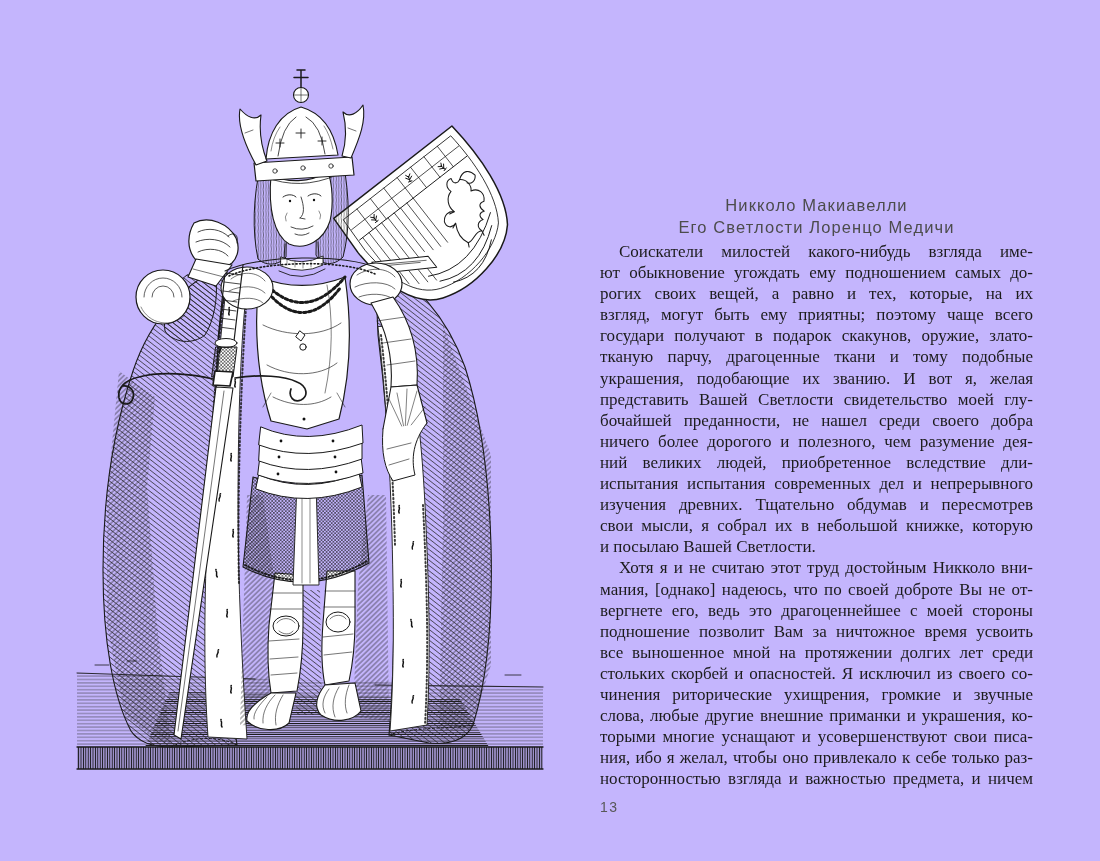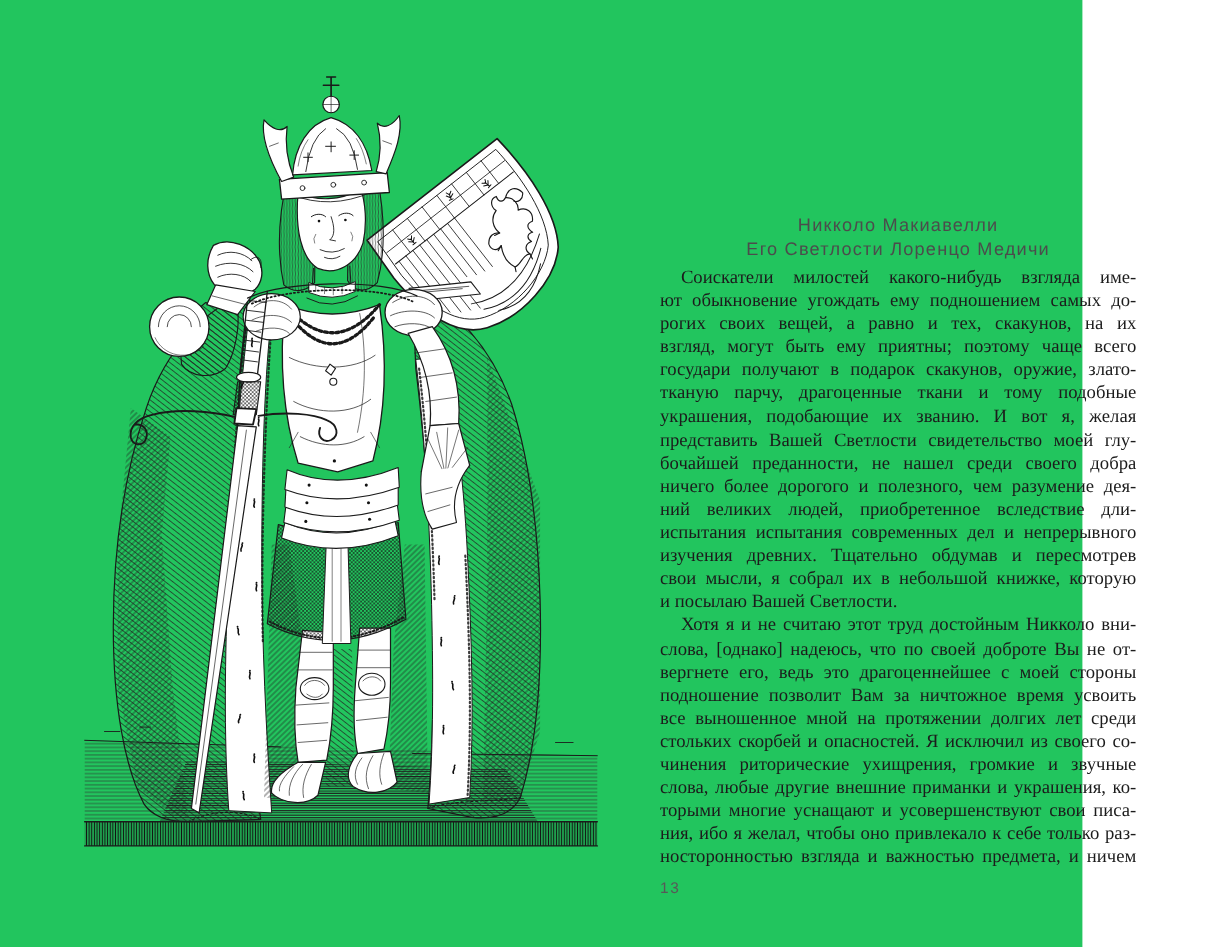--- a/index.html
+++ b/index.html
@@ -2,21 +2,21 @@
 <html><head>
 <meta charset="utf-8">
 <style>
   html, body {
     margin: 0; padding: 0;
     width: 1100px; height: 861px;
     background: #ffffff;
     overflow: hidden;
     font-family: "Liberation Serif", serif;
   }
-  #spread { position: relative; width: 984px; height: 861px; background: #22c55e; }
+  #spread { position: relative; width: 1100px; height: 861px; background: #c4b5fd; }
 
   
   #plate {
     position: absolute; left: 75px; top: 25px;
     width: 470px; height: 765px;
   }
   #plate svg { display: block; }
 
   
   #textcol {
@@ -309,37 +309,37 @@
     </svg>
   </figure>
 
   <div id="textcol">
     <div class="heading">Никколо Макиавелли</div>
     <div class="heading">Его Светлости Лоренцо Медичи</div>
     <div class="bodytext">
       <div>
           <div class="tline ind">Соискатели милостей какого-нибудь взгляда име-</div>
           <div class="tline">ют обыкновение угождать ему подношением самых до-</div>
-          <div class="tline">рогих своих вещей, а равно и тех, скакунов, на их</div>
+          <div class="tline">рогих своих вещей, а равно и тех, которые, на их</div>
           <div class="tline">взгляд, могут быть ему приятны; поэтому чаще всего</div>
           <div class="tline">государи получают в подарок скакунов, оружие, злато-</div>
           <div class="tline">тканую парчу, драгоценные ткани и тому подобные</div>
           <div class="tline">украшения, подобающие их званию. И вот я, желая</div>
           <div class="tline">представить Вашей Светлости свидетельство моей глу-</div>
           <div class="tline">бочайшей преданности, не нашел среди своего добра</div>
           <div class="tline">ничего более дорогого и полезного, чем разумение дея-</div>
           <div class="tline">ний великих людей, приобретенное вследствие дли-</div>
           <div class="tline">испытания испытания современных дел и непрерывного</div>
           <div class="tline">изучения древних. Тщательно обдумав и пересмотрев</div>
           <div class="tline">свои мысли, я собрал их в небольшой книжке, которую</div>
           <div class="tline last-left">и посылаю Вашей Светлости.</div>
         </div>
       <div>
           <div class="tline ind">Хотя я и не считаю этот труд достойным Никколо вни-</div>
-          <div class="tline">слова, [однако] надеюсь, что по своей доброте Вы не от-</div>
+          <div class="tline">мания, [однако] надеюсь, что по своей доброте Вы не от-</div>
           <div class="tline">вергнете его, ведь это драгоценнейшее с моей стороны</div>
           <div class="tline">подношение позволит Вам за ничтожное время усвоить</div>
           <div class="tline">все выношенное мной на протяжении долгих лет среди</div>
           <div class="tline">стольких скорбей и опасностей. Я исключил из своего со-</div>
           <div class="tline">чинения риторические ухищрения, громкие и звучные</div>
           <div class="tline">слова, любые другие внешние приманки и украшения, ко-</div>
           <div class="tline">торыми многие уснащают и усовершенствуют свои писа-</div>
           <div class="tline">ния, ибо я желал, чтобы оно привлекало к себе только раз-</div>
           <div class="tline">носторонностью взгляда и важностью предмета, и ничем</div>
         </div>

